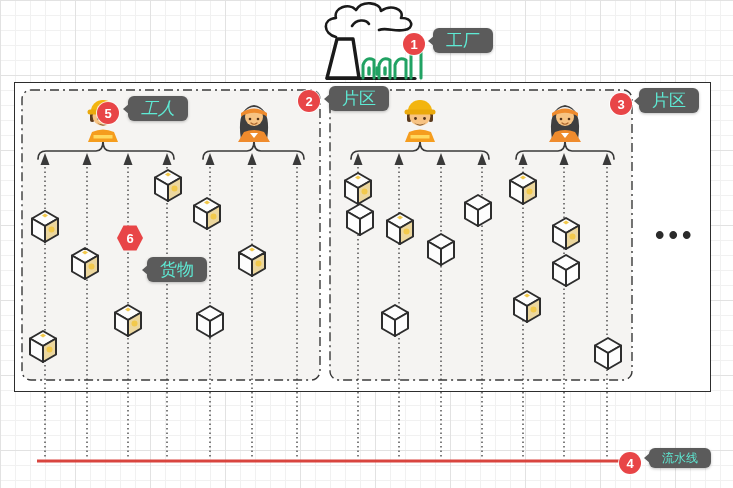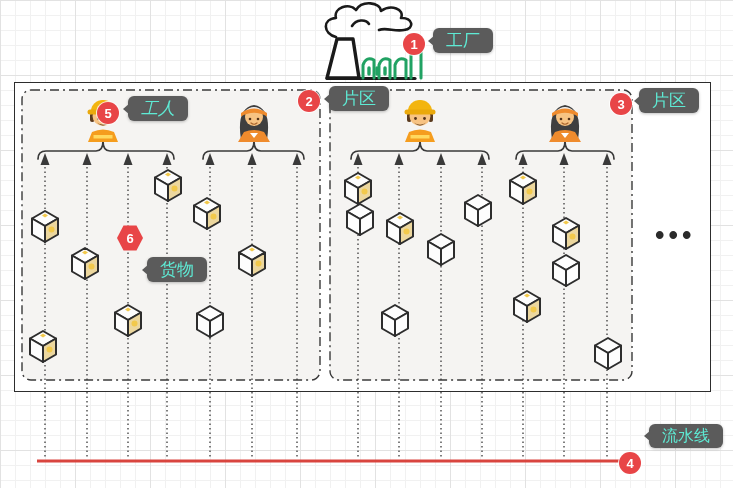--- a/index.html
+++ b/index.html
@@ -343,17 +343,17 @@
   </div>
   <div class="tooltip" style="left:639px;top:88px;">
     <span>片区</span>
   </div>
   <div class="tooltip" style="left:128px;top:96px;font-style:italic;">
     <span>工人</span>
   </div>
   <div class="tooltip" style="left:147px;top:221px;margin-top:36px;">
     <span>货物</span>
   </div>
-  <div class="tooltip" style="left:649px;top:424px;font-size:16px;">
+  <div class="tooltip" style="left:649px;top:448px;font-size:12px;">
     <span>流水线</span>
   </div>
 
 </div>
 
 </body></html>

